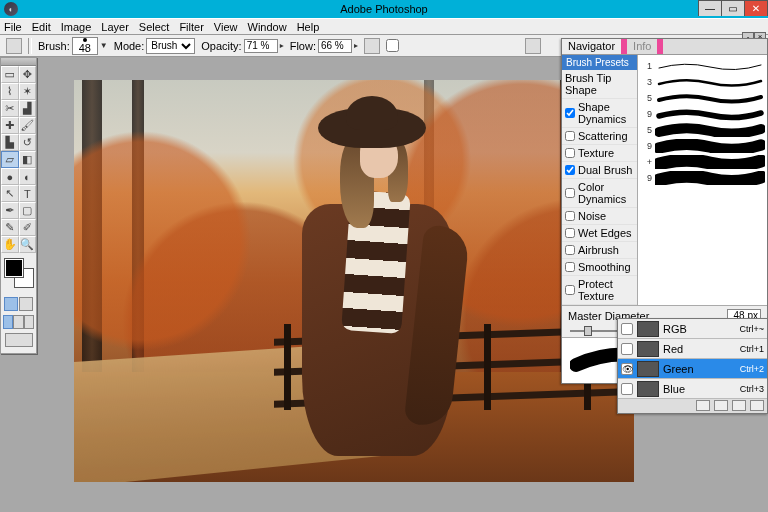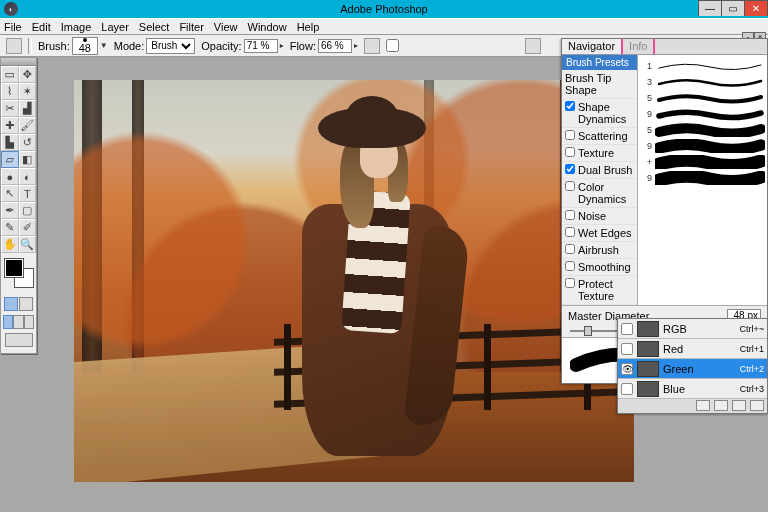--- a/index.html
+++ b/index.html
@@ -57,26 +57,26 @@
 .crown{position:absolute;top:2px;left:66px;width:52px;height:34px;background:#3a261a;border-radius:50% 50% 28% 28%/60% 60% 30% 30%}
 .face{position:absolute;top:40px;left:80px;width:38px;height:44px;background:#e8c6ac;border-radius:40% 48% 46% 38%}
 .hair{position:absolute;top:44px;left:60px;width:34px;height:90px;background:linear-gradient(180deg,#6a4a2e,#a07a4e);border-radius:40% 10% 30% 50%}
 .hair2{position:absolute;top:48px;left:108px;width:20px;height:60px;background:linear-gradient(180deg,#6a4a2e,#9a744a);border-radius:20% 40% 40% 20%}
 .scarf{position:absolute;top:98px;left:66px;width:60px;height:140px;background:repeating-linear-gradient(180deg,#efe6d8 0 16px,#3a2216 16px 34px);border-radius:10px;transform:rotate(4deg)}
 .coat{position:absolute;top:110px;left:22px;width:150px;height:252px;background:linear-gradient(160deg,#6a3a22,#4a2816);border-radius:28px 34px 40px 36px/30px 40px 80px 80px}
 .coat:before{content:"";position:absolute;right:-8px;top:22px;width:46px;height:200px;background:linear-gradient(180deg,#5a3018,#3e2212);border-radius:20px 40px 40px 20px;transform:rotate(6deg)}
 .shirt{position:absolute;top:100px;left:84px;width:36px;height:44px;background:#f2ede4;border-radius:6px 6px 50% 50%}
 .brushpanel{position:absolute;right:0;top:38px;width:207px;background:#eee;border:1px solid #777;box-shadow:-1px 1px 2px rgba(0,0,0,.3)}
 .brushpanel .tabs{height:16px;display:flex;background:#ddd;border-bottom:1px solid #999;font-size:10px}
-.brushpanel .tabs div{padding:1px 6px;border-right:2px solid #ec4899;background:#eee}
+.brushpanel .tabs div{padding:1px 6px;border-right:6px solid #ec4899;background:#eee}
 .brushpanel .tabs div.inactive{color:#888;background:#ddd}
 .brushpanel .body{display:flex}
 .bsettings{width:82px;border-right:1px solid #aaa}
 .bsettings .hdr{background:#3a7ccc;color:#fff;font-size:10px;padding:2px 4px}
-.bsettings .row{display:flex;gap:3px;padding:2px 3px;font-size:10px;border-bottom:1px solid #e2e2e2}
+.bsettings .row{display:flex;align-items:center;gap:3px;padding:2px 3px;font-size:10px;border-bottom:1px solid #e2e2e2}
 .bsettings .row.disabled{color:#999}
 .bsettings input[type=checkbox]{width:10px;height:10px}
 .bpreview{flex:1;background:#fff;padding:3px 2px}
 .bpreview .brow{display:flex;align-items:center;height:16px;gap:3px}
 .bpreview .bnum{width:12px;font-size:9px;text-align:right;color:#333}
 .bpreview svg{flex:1;height:14px}
 .brushpanel .master{display:flex;align-items:center;padding:3px 6px;border-top:1px solid #aaa;font-size:10px;gap:6px}
 .brushpanel .master input{width:34px;height:13px;border:1px solid #888;font-size:10px;text-align:right;padding-right:2px}
 .brushpanel .stroke{height:46px;border-top:1px solid #aaa;background:#fff;display:flex;align-items:center;justify-content:center}
 .brushpanel .slider{height:12px;padding:0 8px;position:relative}

